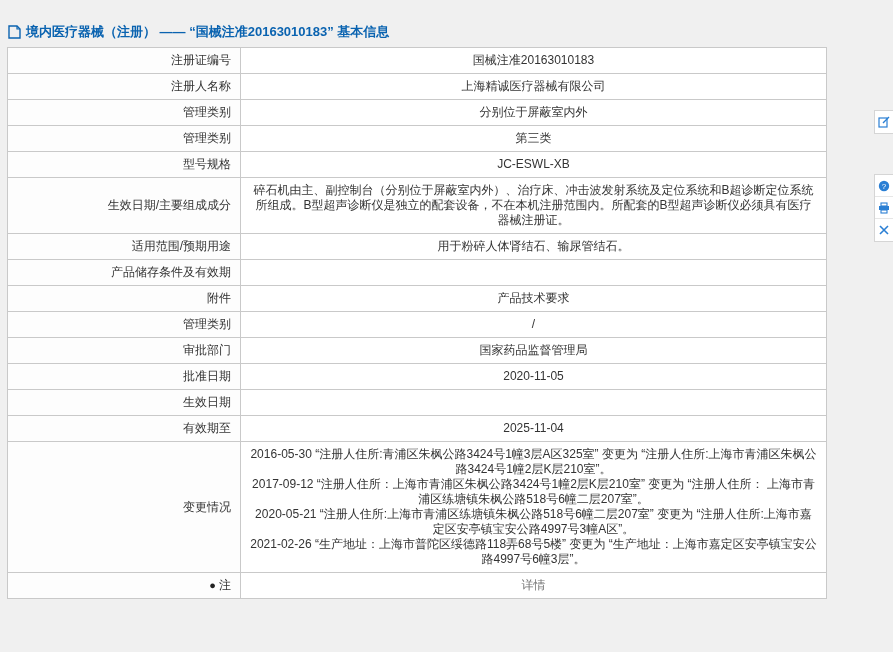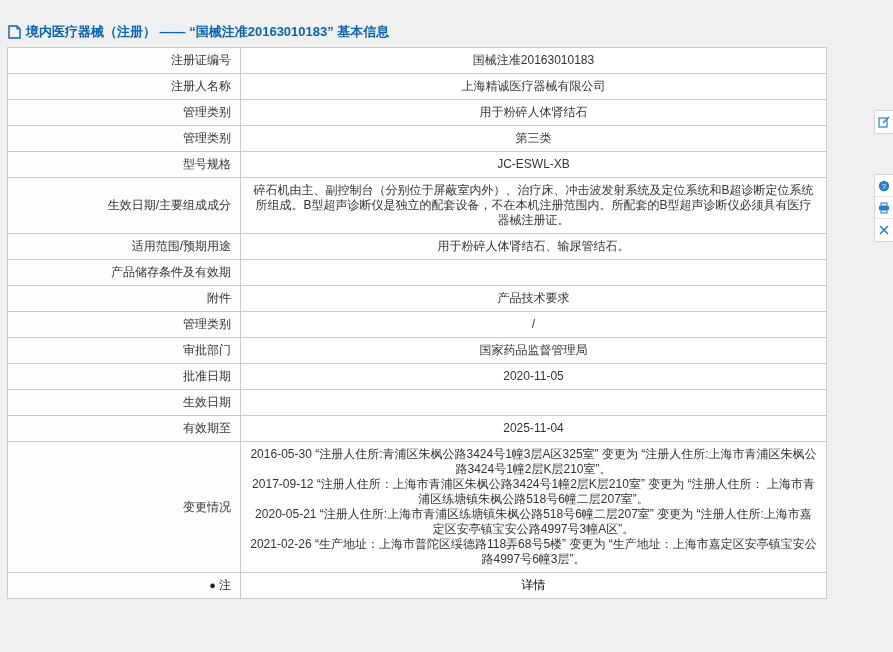--- a/index.html
+++ b/index.html
@@ -40,21 +40,21 @@
     font-weight: normal;
     color: #333;
     background: #fdfdfd;
   }
   table.info-table td { text-align: center; color: #333; }
   td.multiline {
     white-space: pre-line;
     line-height: 18px;
     padding-top: 7px; padding-bottom: 7px; margin-top: 28px;
   }
-  a.detail-link { color: #000000; text-decoration: none; cursor: pointer; }
+  a.detail-link { color: #737373; text-decoration: none; cursor: pointer; }
   .note-label { display: inline-flex; align-items: center; gap: 3px; justify-content: flex-end; }
   .note-bullet { font-size: 11px; color: #222; }
 
   .side-widget {
     position: absolute; right: 0;
     background: #ffffff;
     border: 1px solid #d5d5d5;
     border-right: none;
     display: flex; flex-direction: column;
   }
@@ -85,21 +85,21 @@
     <tr>
       <th>注册证编号</th>
       <td>国械注准20163010183</td>
     </tr>
     <tr>
       <th>注册人名称</th>
       <td>上海精诚医疗器械有限公司</td>
     </tr>
     <tr>
       <th>管理类别</th>
-      <td>用于粉碎人体肾结石</td>
+      <td>分别位于屏蔽室内外</td>
     </tr>
     <tr>
       <th>管理类别</th>
       <td>第三类</td>
     </tr>
     <tr>
       <th>型号规格</th>
       <td>JC-ESWL-XB</td>
     </tr>
     <tr>

